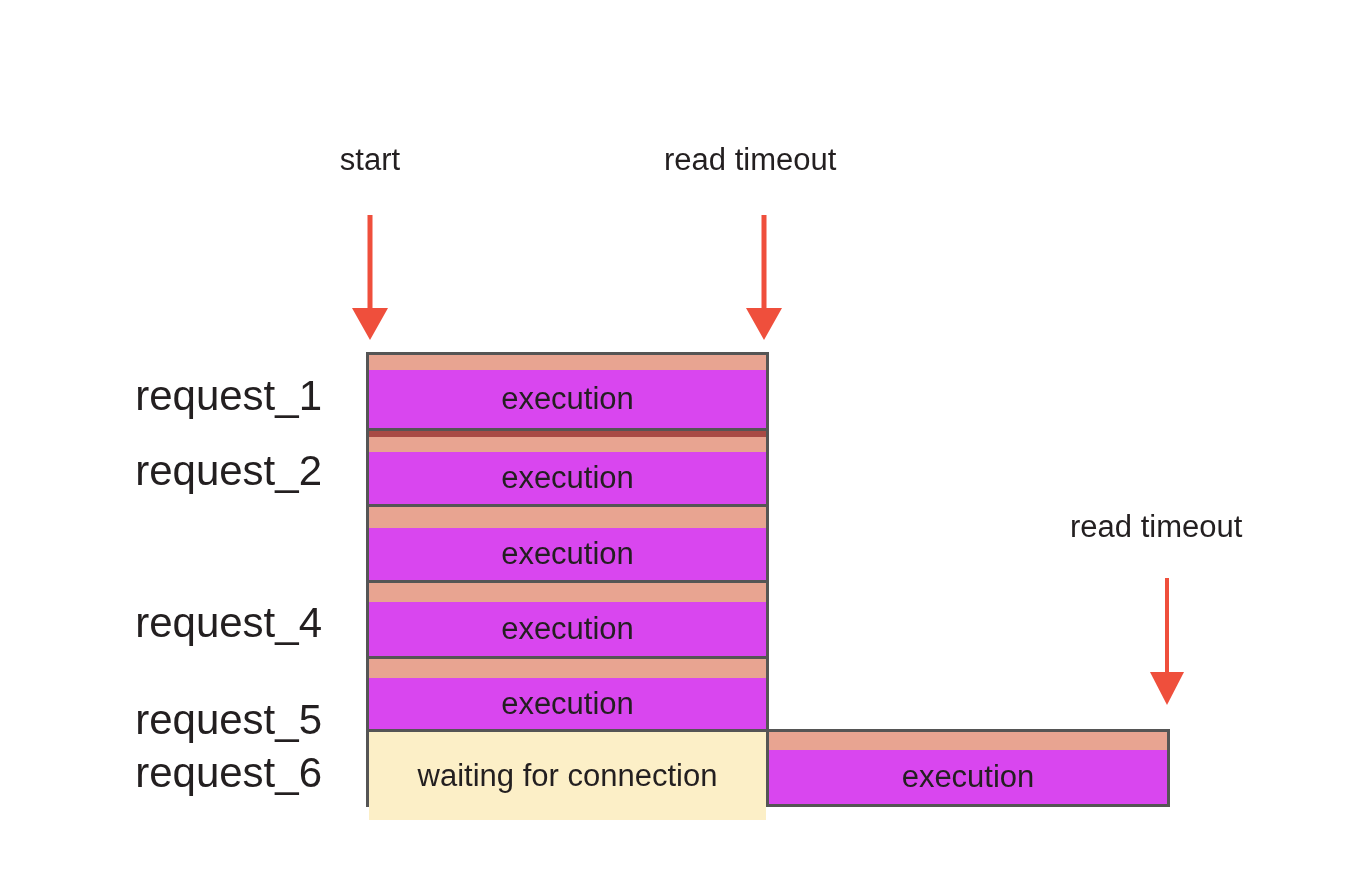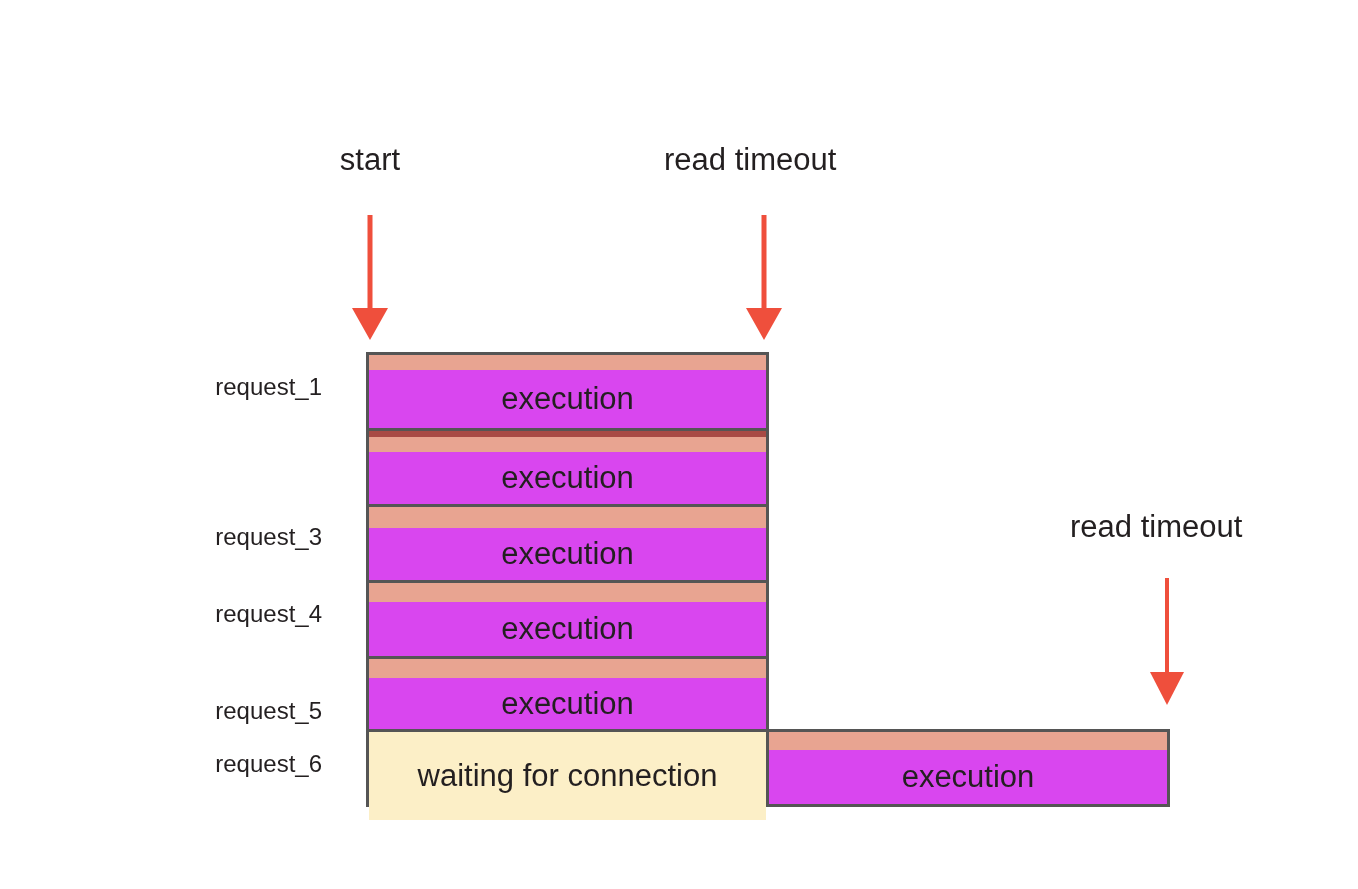--- a/index.html
+++ b/index.html
@@ -24,21 +24,21 @@
   .marker-label {
     position: absolute;
     font-size: 31px;
     line-height: 1;
     color: #231f20;
     white-space: nowrap;
     text-align: center;
   }
   .row-label {
     position: absolute;
-    font-size: 24px;
+    font-size: 42px;
     line-height: 1;
     color: #231f20;
     white-space: nowrap;
     text-align: right;
   }
 
   
   .arrow {
     position: absolute;
   }
@@ -134,21 +134,21 @@
     <div class="shaft" style="width:5px; height:95px;"></div>
     <div class="head" style="top:93px; border-left-width:18px; border-right-width:18px; border-top-width:32px;"></div>
   </div>
 
   <div class="arrow" style="left:1150px; top:578px; width:34px; height:128px;">
     <div class="shaft" style="width:4px; height:96px;"></div>
     <div class="head" style="top:94px; border-left-width:17px; border-right-width:17px; border-top-width:33px;"></div>
   </div>
 
   <div class="row-label" style="left:62px; top:375px; width:260px;">request_1</div>
-  <div class="row-label" style="left:62px; top:525px; width:260px;">request_3</div>
+  <div class="row-label" style="left:62px; top:450px; width:260px;">request_2</div>
   <div class="row-label" style="left:62px; top:602px; width:260px;">request_4</div>
   <div class="row-label" style="left:62px; top:679px; width:260px;margin-top:20px;">request_5</div>
   <div class="row-label" style="left:62px; top:752px; width:260px;">request_6</div>
 
   <div class="block" style="left:366px; top:352px; width:403px; height:455px;">
 
     <div class="lane" style="top:0px; height:73px;">
       <div class="strip-salmon"></div>
       <div class="body-green">execution</div>
     </div>

